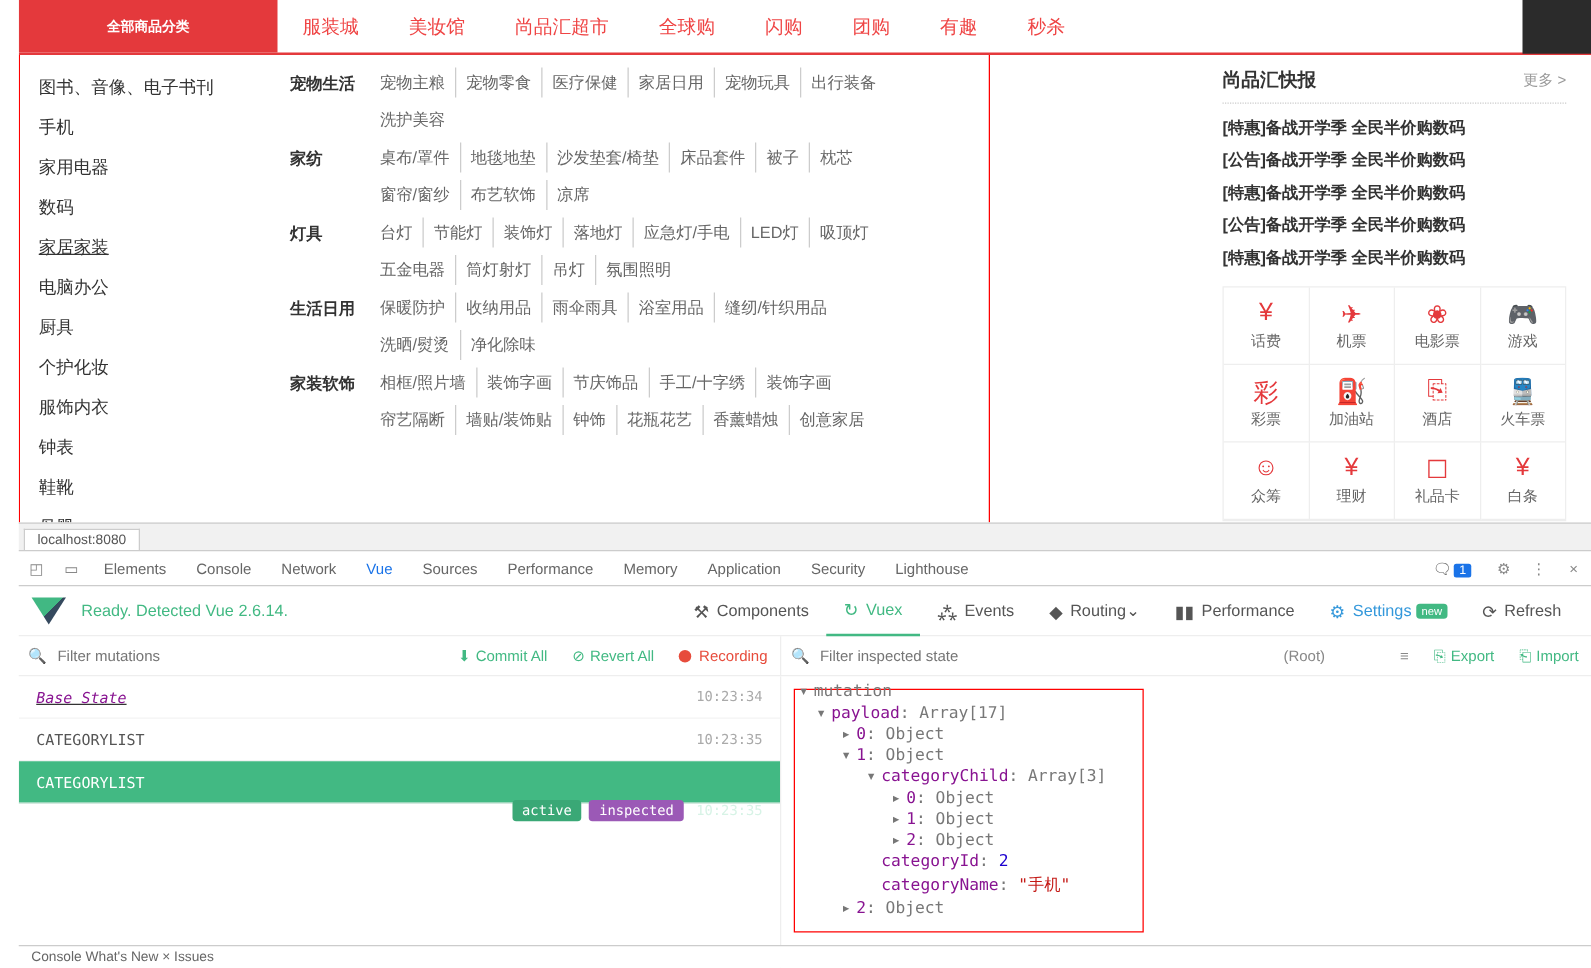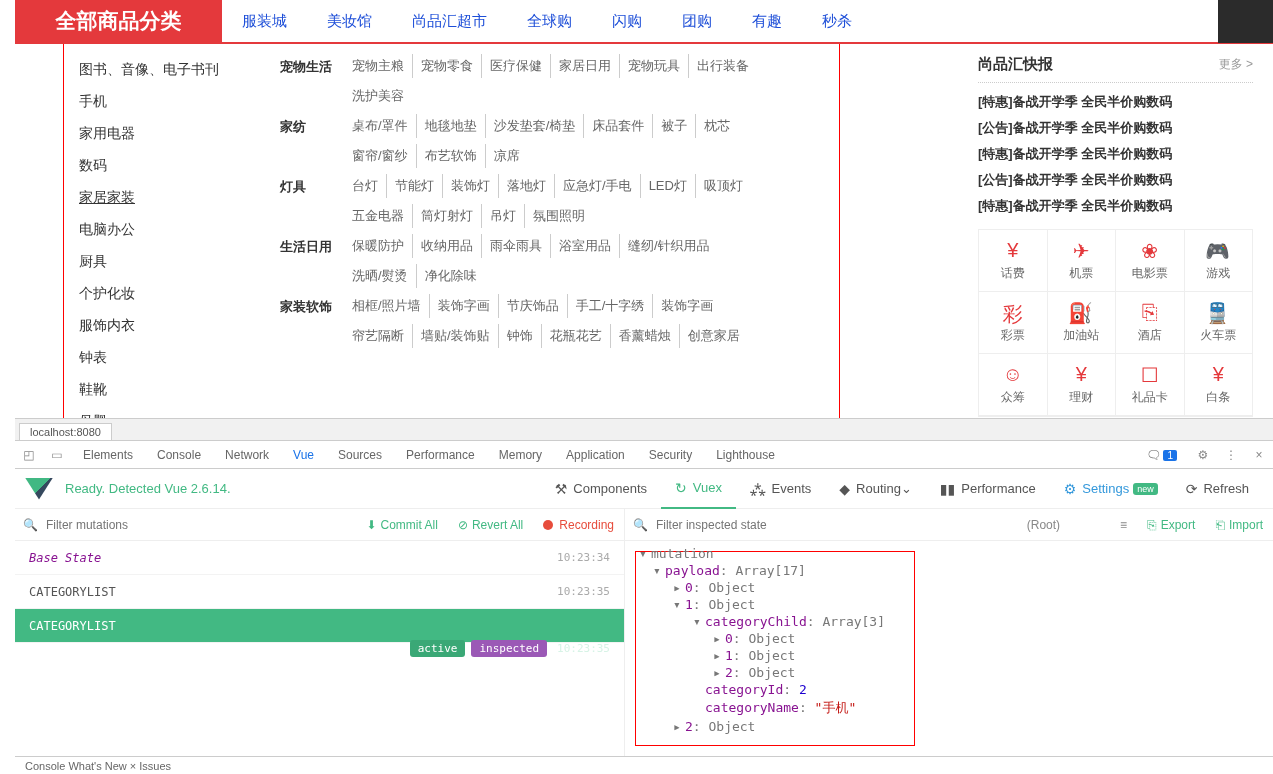--- a/index.html
+++ b/index.html
@@ -4,25 +4,25 @@
 <style>
 * { margin: 0; padding: 0; box-sizing: border-box; }
 body { font-family: "Microsoft YaHei", Arial, sans-serif; font-size: 13px; color: #333; background: #fff; width: 1273px; height: 774px; overflow: hidden; position: relative; }
 
 
 .page-wrap { position: absolute; top: 0; left: 15px; right: 0; height: 418px; background: #fff; overflow: hidden; }
 
 .right-dark { position: absolute; top: 0; right: 0; width: 55px; height: 43px; background: #2b2b2b; }
 
 .topnav { display: flex; height: 44px; border-bottom: 2px solid #e4393c; }
-.topnav .allcat { width: 207px; background: #e4393c; color: #fff; font-weight: bold; font-size: 21px; display: flex; align-items: center; justify-content: center; }
-.topnav .navitem { padding: 0 20px; display: flex; align-items: center; font-size: 15px; color: #1d4ed8; }
+.topnav .allcat { width: 207px; background: #e4393c; color: #fff; font-weight: bold; font-size: 11px; display: flex; align-items: center; justify-content: center; }
+.topnav .navitem { padding: 0 20px; display: flex; align-items: center; font-size: 15px; color: #ef4444; }
 
 .content-row { display: flex; }
-.sidebar { width: 207px; padding: 10px 0 10px 15px; border: 1px solid red; border-top: none; border-right: none; margin-left: 48px; }
+.sidebar { width: 207px; padding: 10px 0 10px 15px; border: 1px solid red; border-top: none; border-right: none; }
 .sidebar .sitem { padding: 7px 0; font-size: 14px; color: #333; }
 .sidebar .sitem.u { text-decoration: underline; }
 
 .megapanel { flex: 1; border: 1px solid red; border-left: none; border-top: none; max-width: 570px; padding: 10px 0 20px 10px; }
 .megarow { display: flex; margin-bottom: 6px; }
 .megarow .h { width: 60px; text-align: left; color: #333; font-weight: bold; font-size: 13px; padding-top: 4px; }
 .megarow .links { flex: 1; padding-left: 12px; display: flex; flex-wrap: wrap; }
 .megarow .links span { color: #666; font-size: 13px; padding: 3px 8px; border-left: 1px solid #ccc; }
 .megarow .links span:first-child { border-left: none; padding-left: 0; }
 .megarow .links span.nb { border-left: none; padding-left: 0; }
@@ -373,21 +373,21 @@
       <span style="width:40px"></span>
       <span style="color:#888;padding:0 10px">≡</span>
       <span class="act">⎘ <span style="margin-left:4px">Export</span></span>
       <span class="act">⎗ <span style="margin-left:4px">Import</span></span>
     </div>
   </div>
 
   <div class="vue-body">
     <div class="mut-list" id="mutlist">
         <div class="mrow">
-          <span style="display: flex; align-items: flex-end;">
+          <span style="display: flex; align-items: flex-end; text-decoration: underline;">
             <span class="nm">Base State</span>
           </span>
           <span style="display: flex; align-items: center;">
             <span class="ts" style="margin-left: 10px;">10:23:34</span>
           </span>
         </div>
         <div class="mrow">
           <span style="display: flex; align-items: center;">
             <span class="nm c">CATEGORYLIST</span>
           </span>

